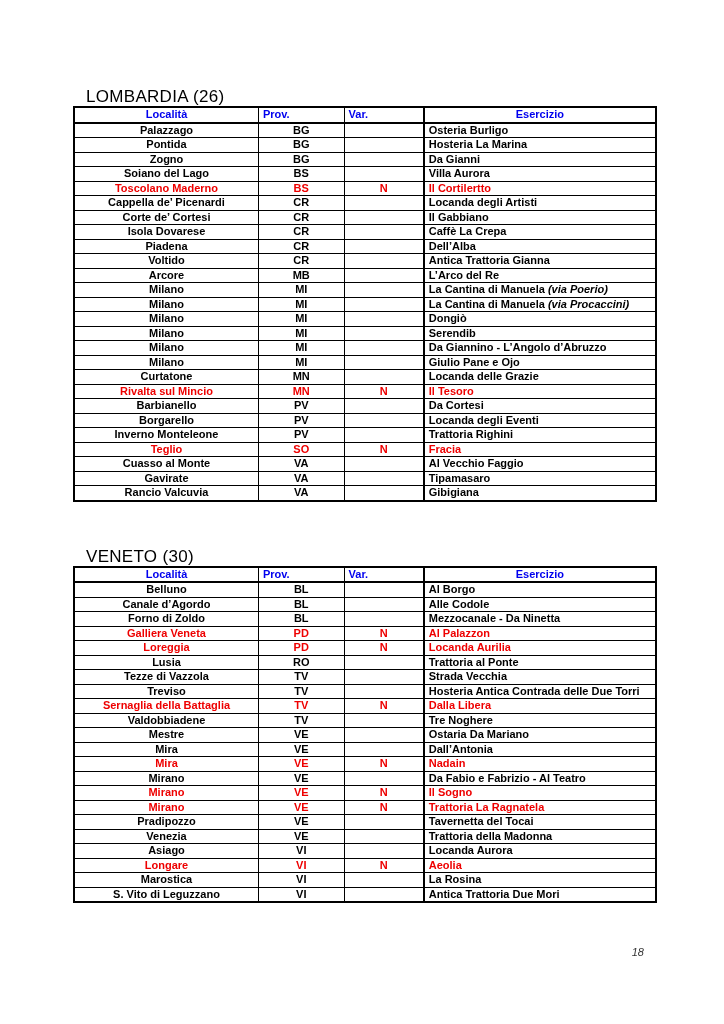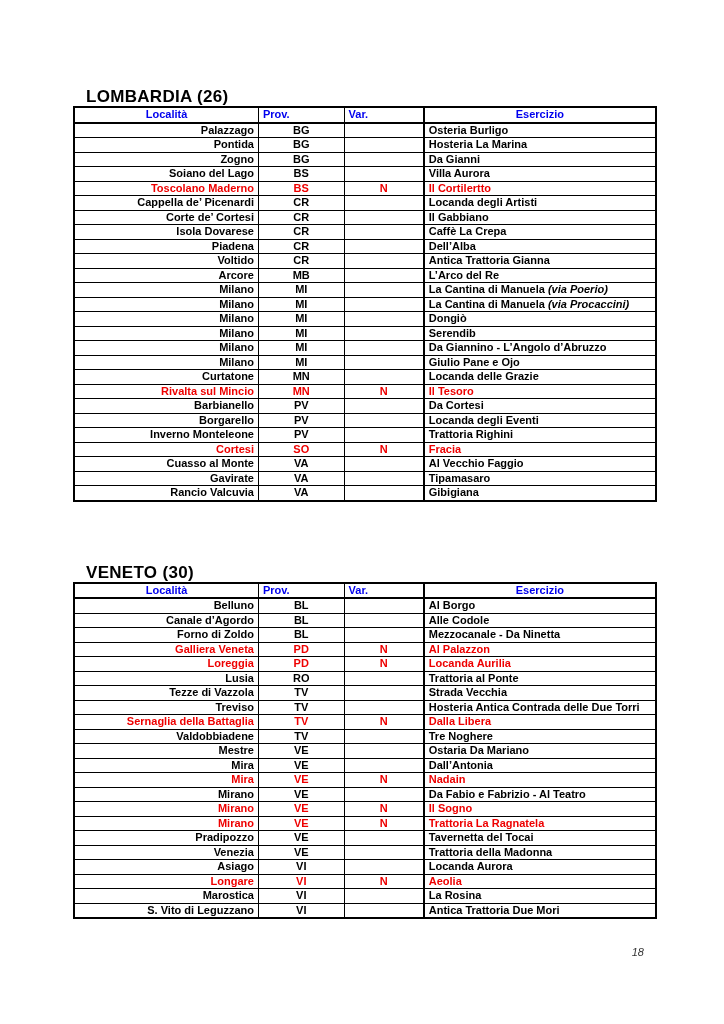--- a/index.html
+++ b/index.html
@@ -20,28 +20,28 @@
     margin:0 auto;
   }
   .content{
     position:absolute;
     left:73px;
     top:88px;
     width:584px;
   }
   .region-title{
     font-size:17px;
-    font-weight:bold;
+    font-weight:normal;
     line-height:18px;
     padding-left:13px;
     letter-spacing:0.3px;
     white-space:nowrap;
   }
   .region-title.second{
-    margin-top:62px;
+    margin-top:46px;
   }
   table.region-table{
     width:584px;
     border-collapse:collapse;
     table-layout:fixed;
     border:2px solid #000;
     margin:0;
     padding-left:35px;
   }
   table.region-table col.c-localita{width:31.7%;}
@@ -59,21 +59,21 @@
     overflow:hidden;
   }
   table.region-table th{
     color:var(--header-color);
     border-bottom:2px solid #000;
   }
   table.region-table th.col-localita,
   table.region-table th.col-esercizio{text-align:center;}
   table.region-table th.col-prov,
   table.region-table th.col-var{text-align:left;}
-  table.region-table td.col-localita{text-align:right;}
+  table.region-table td.col-localita{text-align:center;}
   table.region-table td.col-prov{text-align:center;}
   table.region-table td.col-var{text-align:center;}
   table.region-table td.col-esercizio{text-align:justify;}
   table.region-table th.col-esercizio,
   table.region-table td.col-esercizio{border-left:2px solid #000;}
   tr.new-row td{color:var(--new-color);}
   td.col-esercizio i{font-style:italic;}
   .page-number{
     position:absolute;
     top:946px;
@@ -233,21 +233,21 @@
             <td class="col-var"></td>
             <td class="col-esercizio">Locanda degli Eventi</td>
           </tr>
           <tr>
             <td class="col-localita">Inverno Monteleone</td>
             <td class="col-prov">PV</td>
             <td class="col-var"></td>
             <td class="col-esercizio">Trattoria Righini</td>
           </tr>
           <tr class="new-row">
-            <td class="col-localita">Cortesi</td>
+            <td class="col-localita">Teglio</td>
             <td class="col-prov">SO</td>
             <td class="col-var">N</td>
             <td class="col-esercizio">Fracia</td>
           </tr>
           <tr>
             <td class="col-localita">Cuasso al Monte</td>
             <td class="col-prov">VA</td>
             <td class="col-var"></td>
             <td class="col-esercizio">Al Vecchio Faggio</td>
           </tr>

